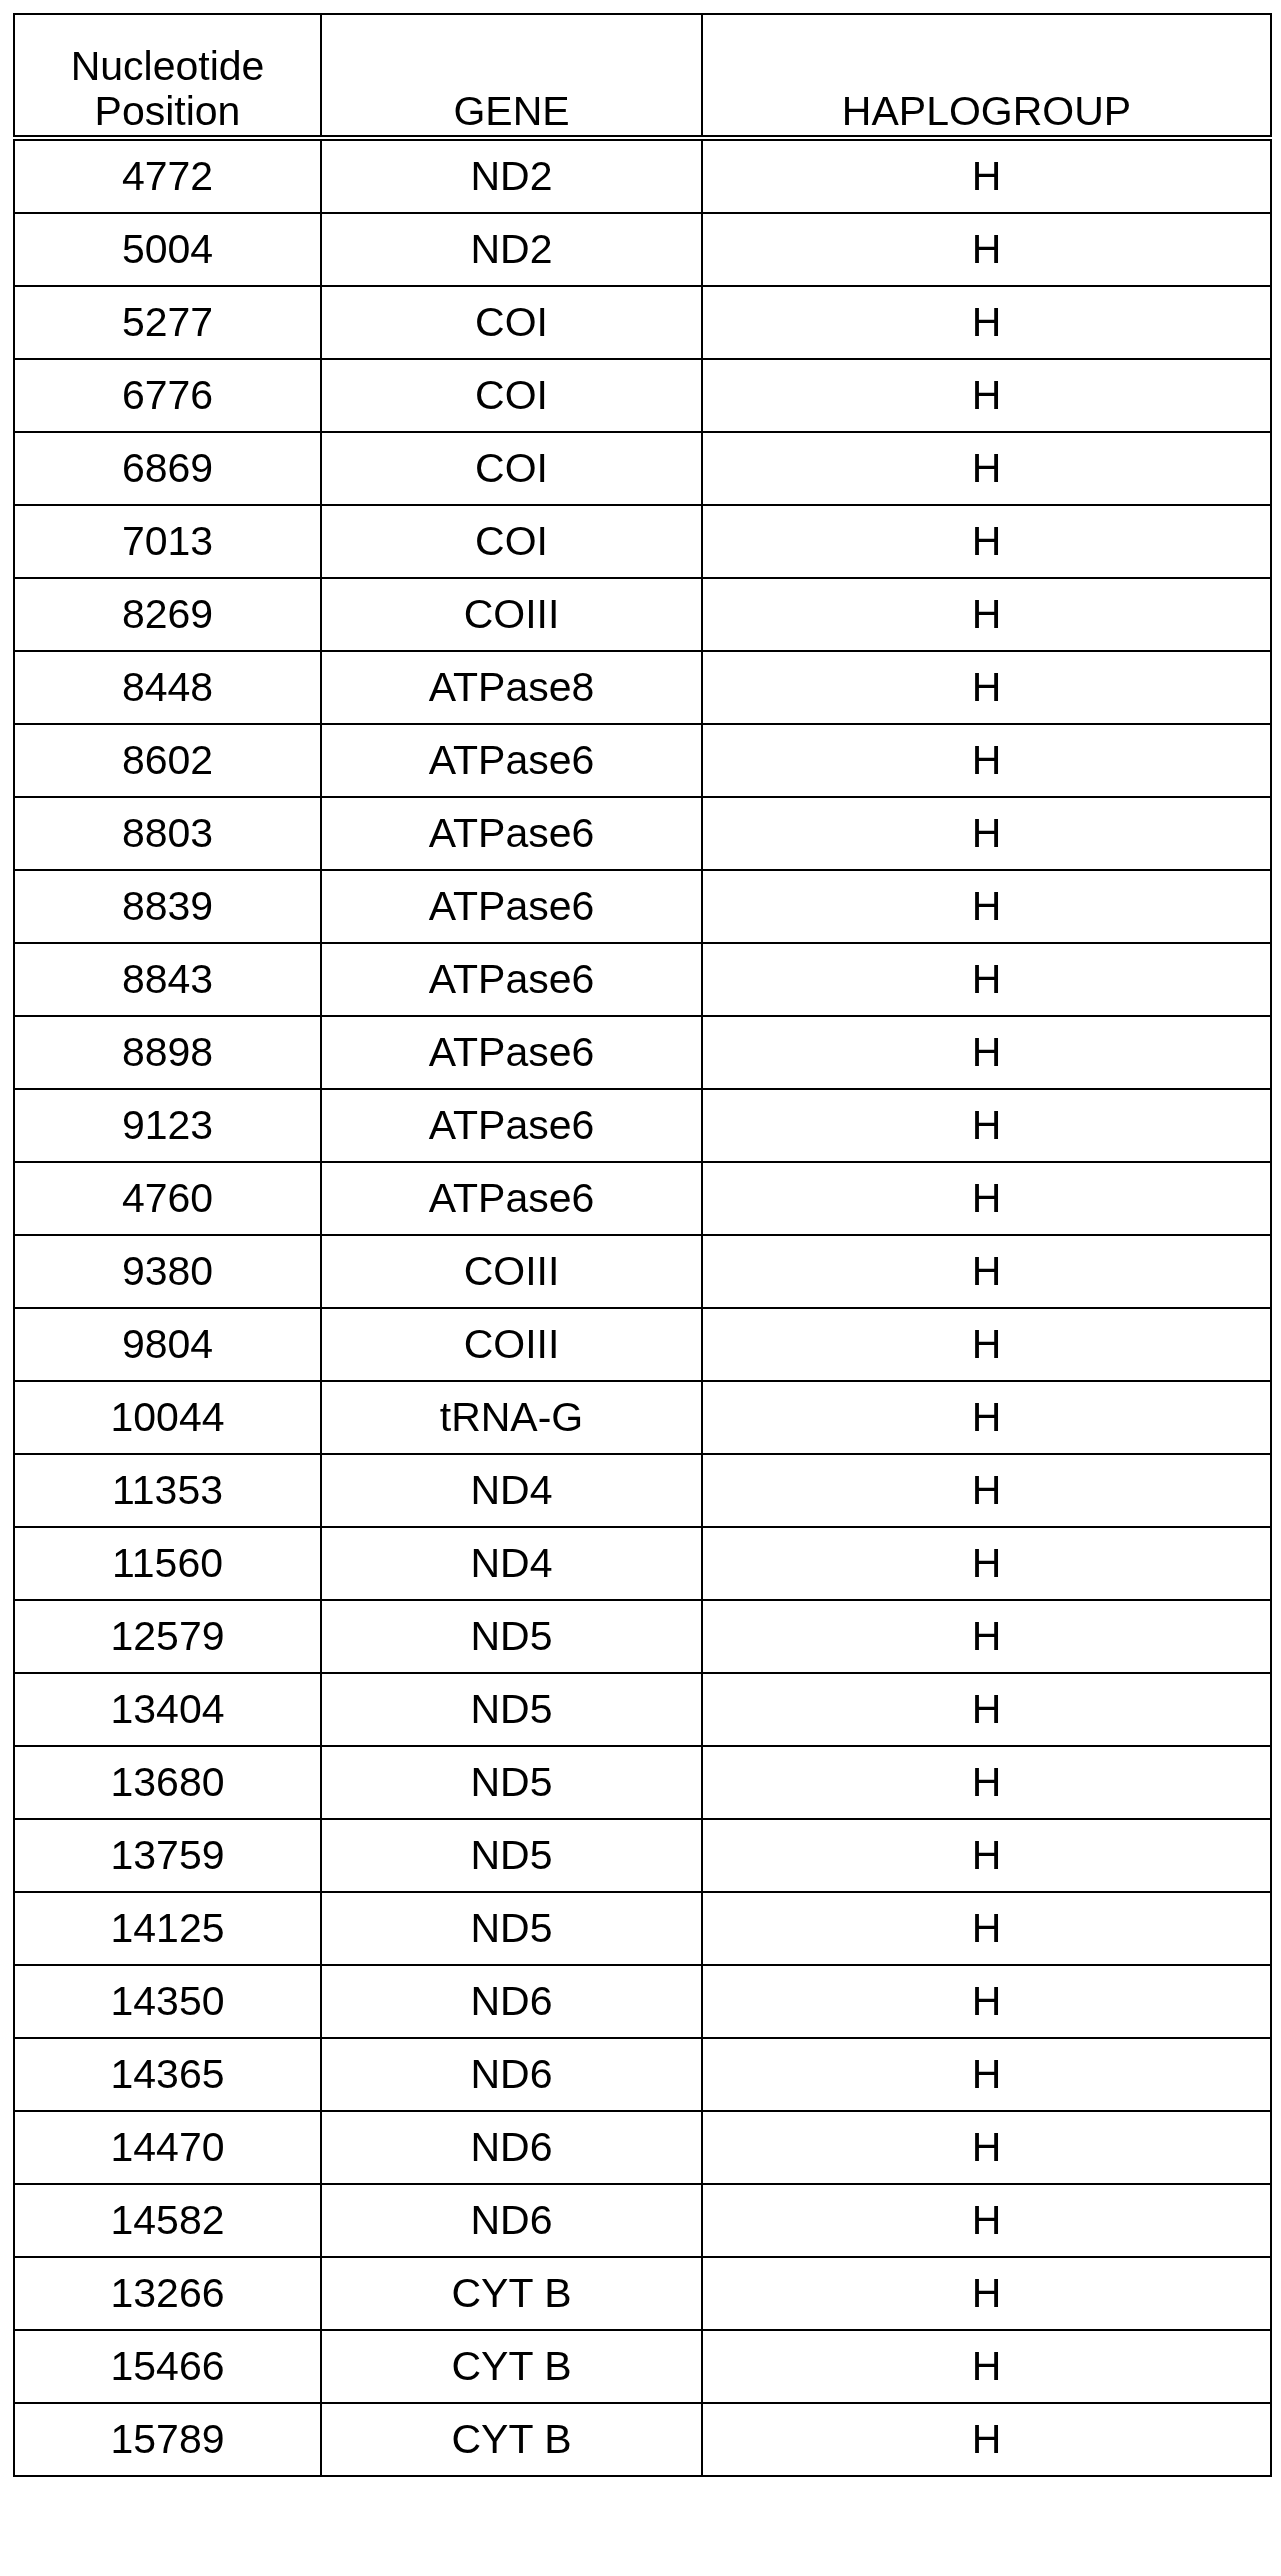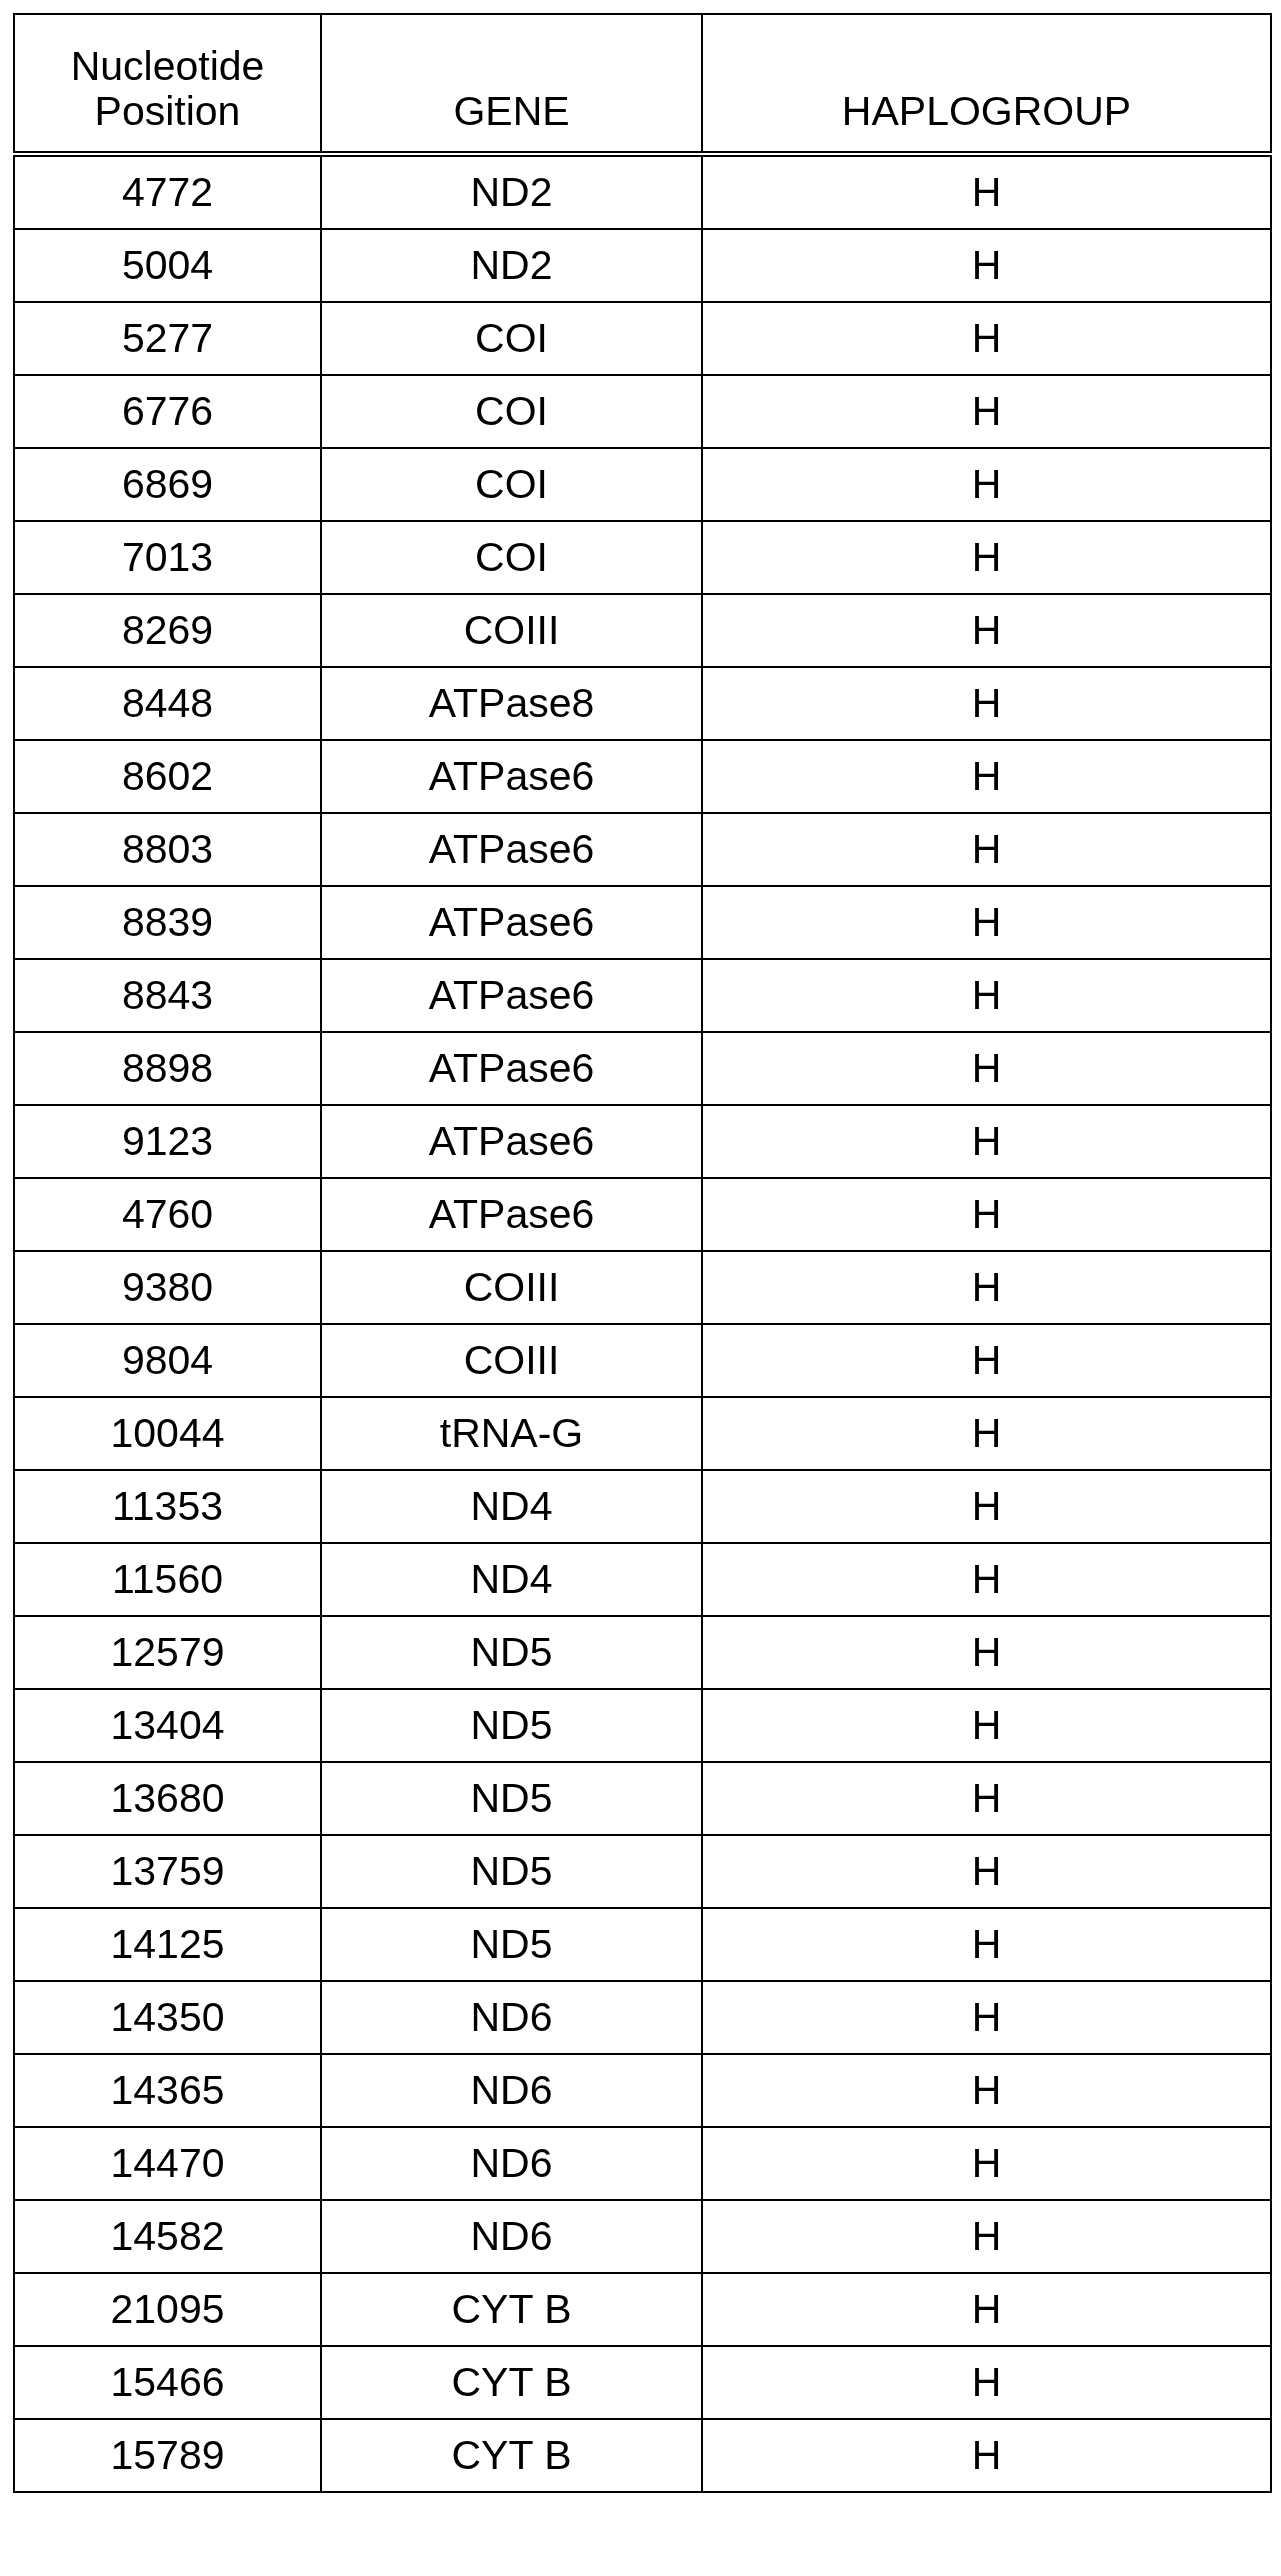--- a/index.html
+++ b/index.html
@@ -30,21 +30,21 @@
     border: 2.8px solid #000000;
     text-align: center;
     padding: 0;
     font-weight: normal;
     font-size: 41px;
     line-height: 1.1;
   }
   .tbl thead th {
     height: 119px;
     vertical-align: bottom;
-    padding-bottom: 17px;
+    padding-bottom: 1px;
     border-bottom: 6.5px double #000000;
   }
   .tbl tbody td {
     height: 71px;
     vertical-align: middle;
   }
 </style>
 </head>
 <body>
 
@@ -201,21 +201,21 @@
         <td>14470</td>
         <td>ND6</td>
         <td>H</td>
       </tr>
       <tr>
         <td>14582</td>
         <td>ND6</td>
         <td>H</td>
       </tr>
       <tr>
-        <td>21095</td>
+        <td>13266</td>
         <td>CYT B</td>
         <td>H</td>
       </tr>
       <tr>
         <td>15466</td>
         <td>CYT B</td>
         <td>H</td>
       </tr>
       <tr>
         <td>15789</td>

